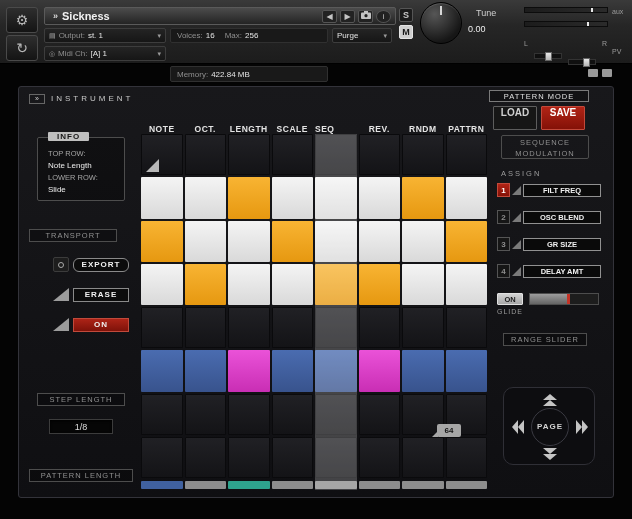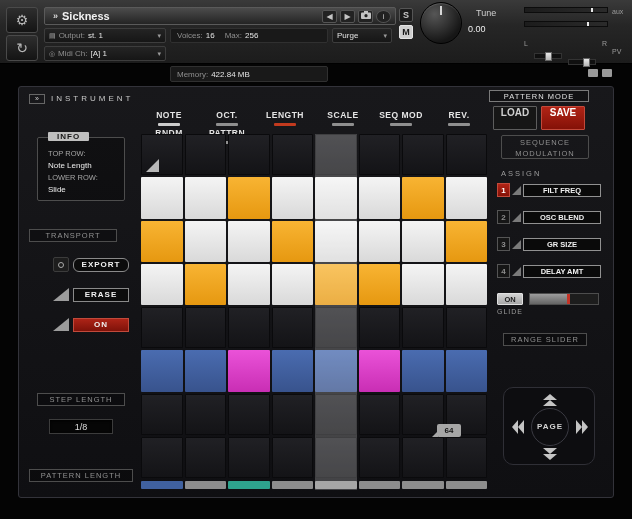--- a/index.html
+++ b/index.html
@@ -36,21 +36,21 @@
   
   #panel { left:18px; top:86px; width:596px; height:412px; background:linear-gradient(180deg,#18181b,#0f0f12); border:1px solid #33333a; border-radius:3px; }
   .boxed-label { border:1px solid #4d4d4d; color:#919191; font-size:7.5px; letter-spacing:1px; text-align:center; background:rgba(0,0,0,.25); display:flex; align-items:center; justify-content:center; }
   #inst-row-icon { left:10px; top:7px; width:16px; height:10px; border:1px solid #666; color:#cfcfcf; font-size:7px; line-height:8px; text-align:center; }
   #inst-label { left:32px; top:7px; color:#c8c8c8; font-size:8px; letter-spacing:3px; }
   #pm-label { left:470px; top:3px; width:100px; height:12px; border:1px solid #7a7a7a; color:#e0e0e0; }
   .pm-btn { top:19px; width:44px; height:24px; font-size:10px; font-weight:bold; text-align:center; line-height:11px; border-radius:1px; }
   #pm-load { left:474px; background:#161616; border:1px solid #5d5d5d; color:#cfcfcf; }
   #pm-save { left:522px; background:linear-gradient(180deg,#b12416,#841107); border:1px solid #c2493a; color:#fff; }
 
-  #col-headers { left:122px; top:23px; width:346px; height:20px; display:grid; grid-template-columns:repeat(6,1fr); gap:2px; }
+  #col-headers { left:122px; top:37px; width:346px; height:20px; display:grid; grid-template-columns:repeat(8,1fr); gap:2px; }
   .col-h { display:flex; flex-direction:column; align-items:center; }
   .col-h-label { color:#e4e4e4; font-size:8.5px; font-weight:bold; letter-spacing:.5px; }
   .col-h-bar { width:22px; height:3px; margin-top:3px; border-radius:1px; }
 
   #grid-zone { left:122px; top:47px; width:346px; height:356px; }
   #grid { position:absolute; left:0; top:0; width:346px; height:344px; display:grid; grid-template-columns:repeat(8,1fr); grid-template-rows:repeat(8,1fr); gap:2px; }
   .cell { border-radius:1px; }
   .cell-off     { background:linear-gradient(180deg,#212125,#131316); box-shadow:inset 0 0 0 1px #0a0a0c; }
   .cell-white   { background:linear-gradient(180deg,#f4f4f4,#d9d9d9); }
   .cell-orange  { background:linear-gradient(180deg,#f8b433,#e69810); }

